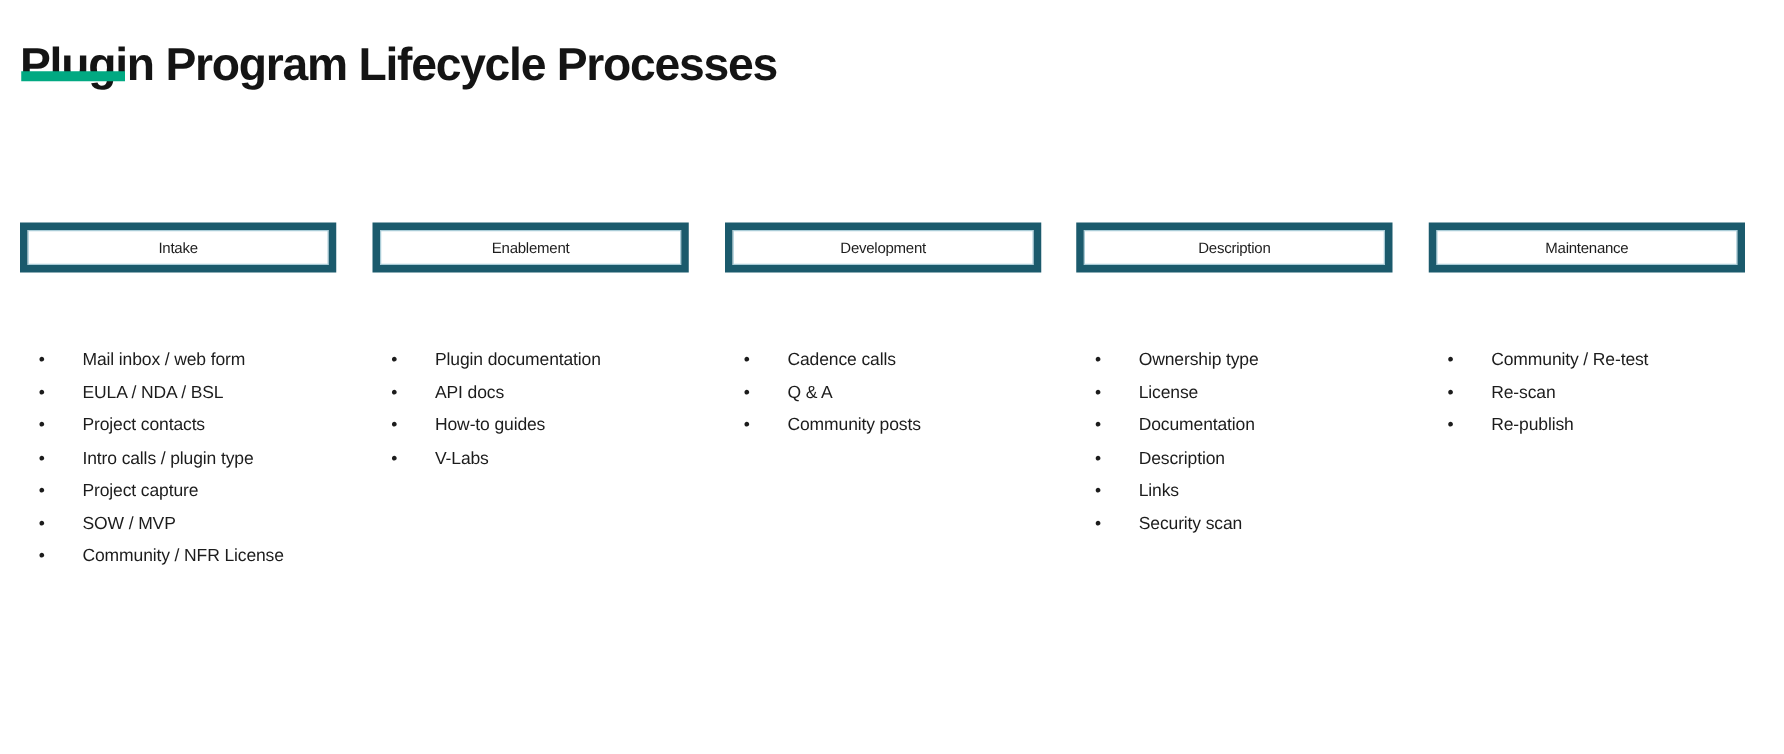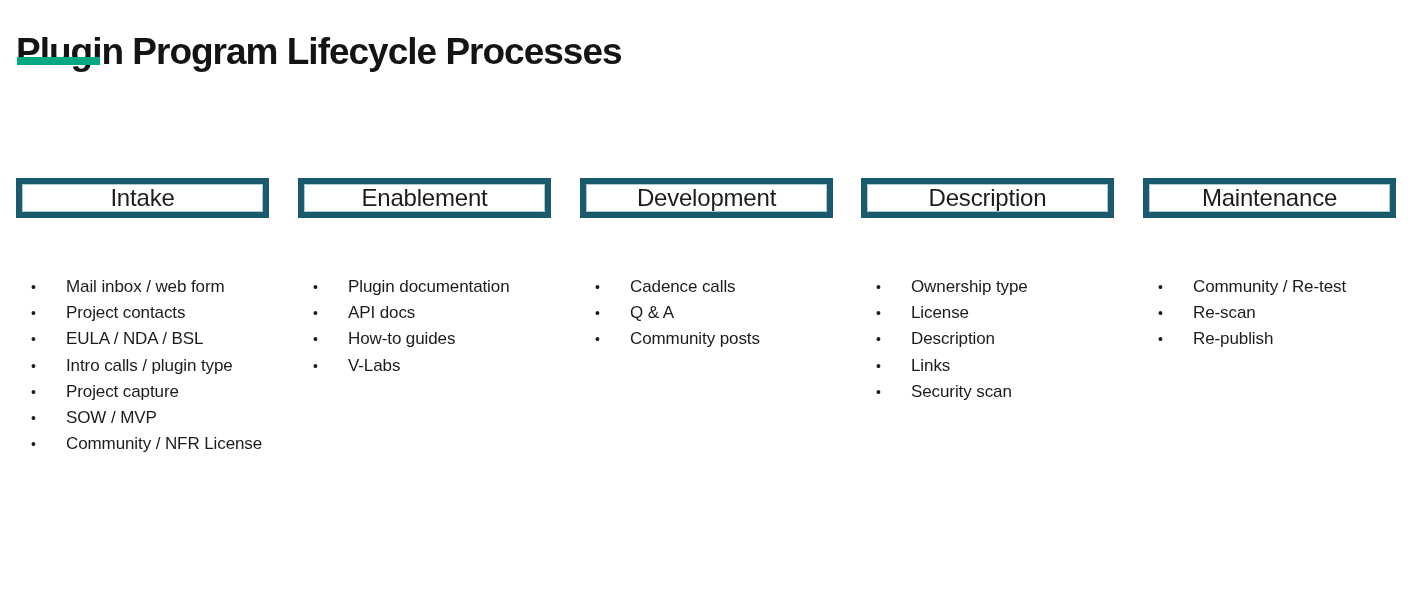--- a/index.html
+++ b/index.html
@@ -32,31 +32,31 @@
   .col-2 { left: 580px; }
   .col-3 { left: 861px; }
   .col-4 { left: 1143px; }
   .stage-box {
     box-sizing: border-box;
     height: 40px;
     border: 6px solid var(--teal);
     box-shadow: inset 0 0 0 1px #a9ccd7;
     background: #ffffff;
     display: flex; align-items: center; justify-content: center;
-    font-size: 24px; color: #1d1d1d;
+    font-size: 12px; color: #1d1d1d;
     letter-spacing: -0.2px;
   }
   .items {
     margin: 56px 0 0 0; padding: 0;
     list-style: none;
   }
   .items li {
     position: relative;
     padding-left: 50px;
-    font-size: 17px;
+    font-size: 14px;
     line-height: 26.2px;
     color: #1c1c1c;
     letter-spacing: -0.1px;
     white-space: nowrap;
   }
   .items li::before {
     content: "\2022";
     position: absolute; left: 15px; top: 0;
     font-size: 14px;
     color: #1c1c1c;
@@ -68,22 +68,22 @@
 <h1 class="title">Plugin Program Lifecycle Processes</h1>
 <div class="accent-bar"></div>
 
 <div class="columns">
   <div class="column col-0">
     <div class="stage-box">
       <span>Intake</span>
     </div>
     <ul class="items">
         <li>Mail inbox / web form</li>
+        <li>EULA / NDA / BSL</li>
         <li>Project contacts</li>
-        <li>EULA / NDA / BSL</li>
         <li>Intro calls / plugin type</li>
         <li>Project capture</li>
         <li>SOW / MVP</li>
         <li>Community / NFR License</li>
       </ul>
   </div>
 
   <div class="column col-1">
     <div class="stage-box">
       <span>Enablement</span>
@@ -107,20 +107,21 @@
       </ul>
   </div>
 
   <div class="column col-3">
     <div class="stage-box">
       <span>Description</span>
     </div>
     <ul class="items">
         <li>Ownership type</li>
         <li>License</li>
+        <li>Documentation</li>
         <li>Description</li>
         <li>Links</li>
         <li>Security scan</li>
       </ul>
   </div>
 
   <div class="column col-4">
     <div class="stage-box">
       <span>Maintenance</span>
     </div>

